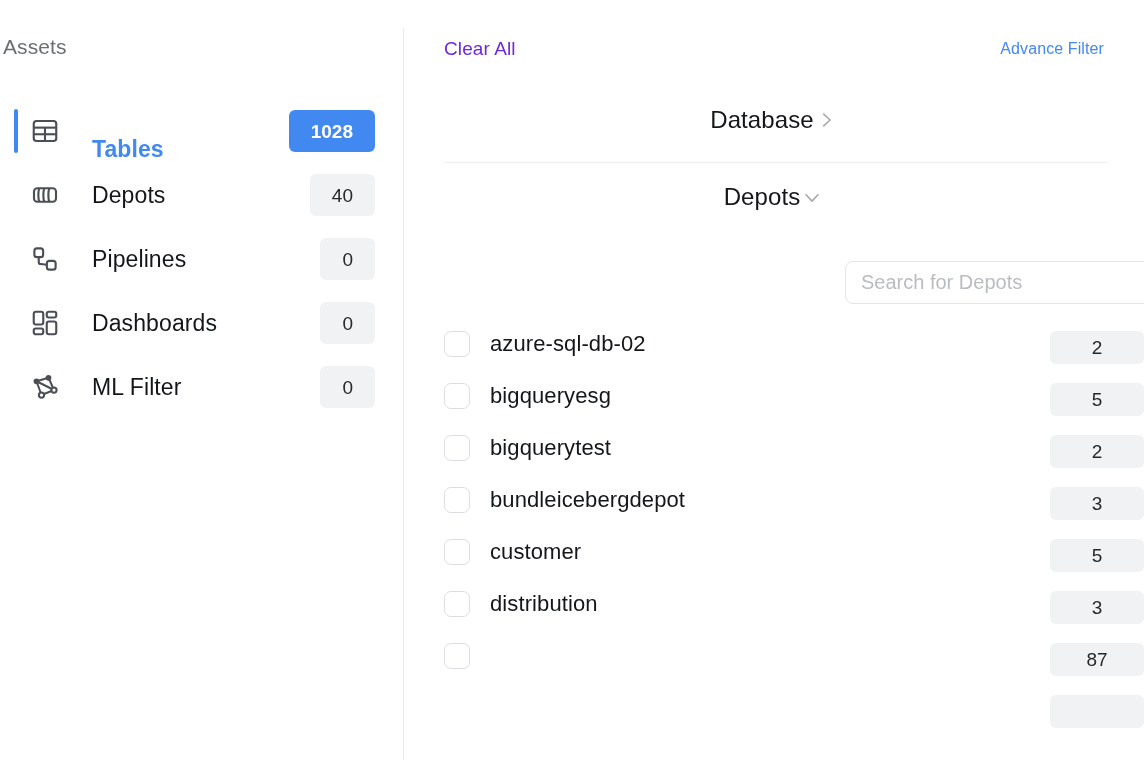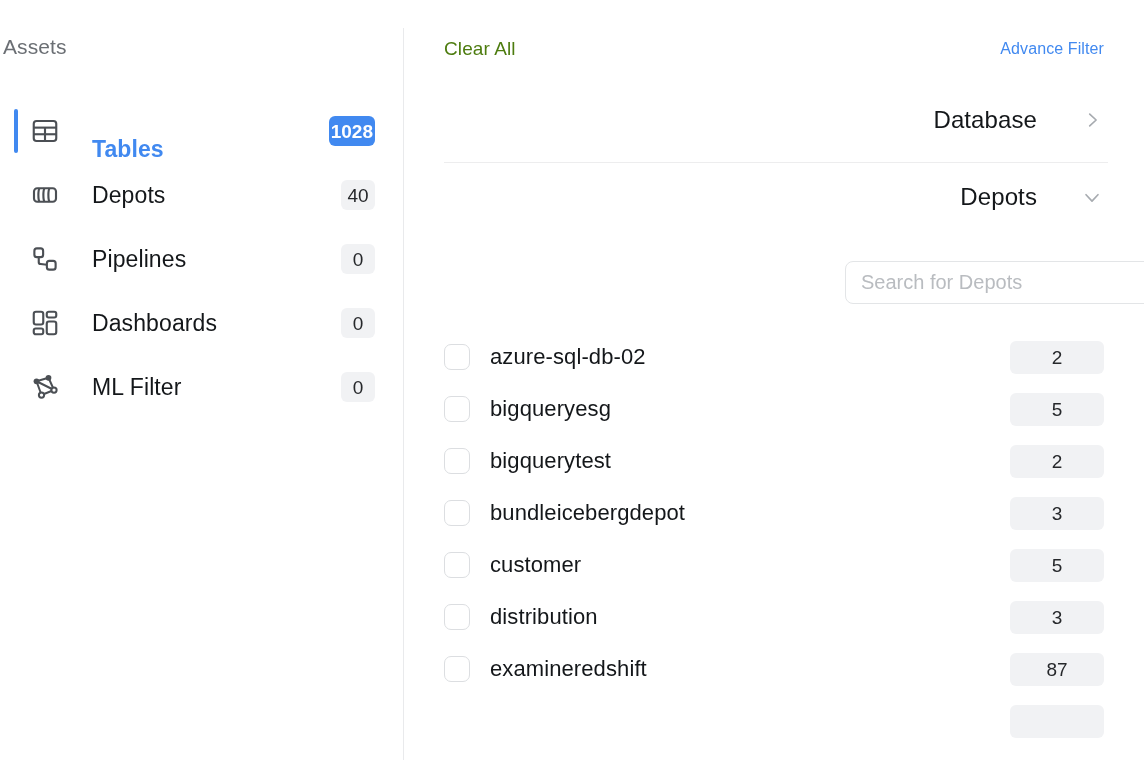--- a/index.html
+++ b/index.html
@@ -84,22 +84,22 @@
   }
   .nav-item.active .nav-label {
     color: #4189f0;
     font-weight: bold;
     margin-top: 36px;
   }
 
   .nav-badge {
     margin-left: auto;
     min-width: 34px;
-    height: 30px;
-    padding: 0 2px;
+    height: 42px;
+    padding: 0 22px;
     border-radius: 6px;
     background: #f1f2f4;
     color: #26282b;
     font-size: 19px;
     display: flex;
     align-items: center;
     justify-content: center;
     line-height: 1;
   }
   .nav-item.active .nav-badge {
@@ -133,40 +133,39 @@
     left: 40px;
     right: 40px;
     top: 34px;
     height: 30px;
     display: flex;
     align-items: center;
     justify-content: space-between;
   }
   .clear-all {
     font-size: 19px;
-    color: #4d7c0f;
+    color: #6d28d9;
     letter-spacing: 0.1px;
     cursor: pointer;
   }
   .advance-filter {
     font-size: 16px;
     color: #4189f0;
     letter-spacing: 0.1px;
     cursor: pointer;
   }
 
   .section-header {
     position: absolute;
     left: 40px;
     right: 40px;
     display: flex;
     align-items: center;
-    justify-content: flex-end;
+    justify-content: center;
     cursor: pointer;
-    gap: 43px;
   }
   .section-header .section-title {
     font-size: 24px;
     color: #14171a;
     letter-spacing: 0.1px;
   }
   .chev {
     color: #a7abb0;
     display: flex;
     align-items: center;
@@ -213,24 +212,23 @@
     left: 404px;
     top: 331px;
     width: 740px;
     height: 429px;
     overflow: hidden;
   }
 
   .depot-row {
     position: relative;
     display: flex;
-    align-items: center;
+    align-items: flex-start;
     height: 52px;
     padding-left: 40px;
-    padding-right: 40px;
   }
 
   .cbox {
     width: 26px;
     height: 26px;
     flex: 0 0 26px;
     border: 1.5px solid #dcdee1;
     border-radius: 7px;
     background: #ffffff;
     cursor: pointer;
@@ -405,21 +403,20 @@
     </div>
 
     <div class="depot-row">
       <span class="cbox"></span>
       <span class="depot-name">distribution</span>
       <span class="depot-count">3</span>
     </div>
 
     <div class="depot-row">
       <span class="cbox"></span>
-      <span class="depot-name">examineredshift</span>
       <span class="depot-count">87</span>
     </div>
 
     <div class="depot-row">
 
       <span class="depot-name"></span>
       <span class="depot-count"></span>
     </div>
 
   </div>

